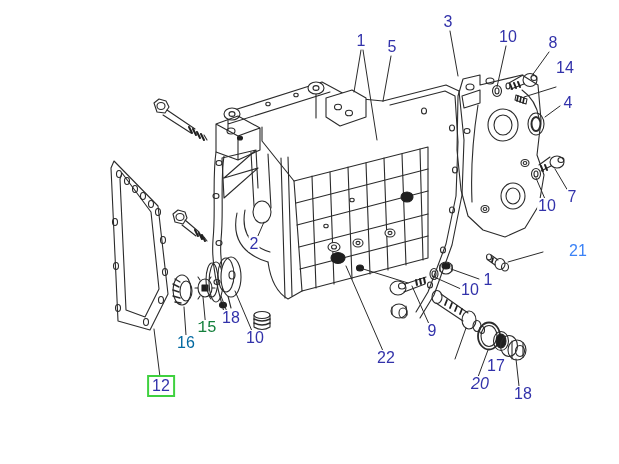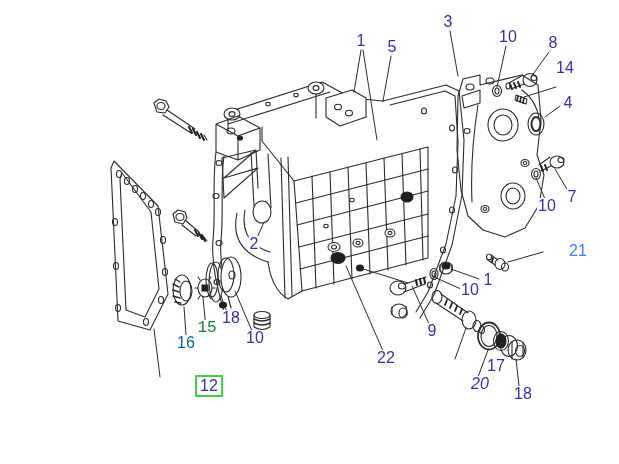--- a/index.html
+++ b/index.html
@@ -285,16 +285,16 @@
       <div class="callout" data-name="callout-9" style="left: 432px; top: 331px; color: rgb(50, 50, 170);">9</div>
       <div class="callout" data-name="callout-22" style="left: 386px; top: 358px; color: rgb(50, 50, 170);">22</div>
       <div class="callout" data-name="callout-17" style="left: 456px; top: 366px; color: rgb(50, 50, 170); margin-left: 40px;">17</div>
       <div class="callout" data-name="callout-20" style="left: 480px; top: 384px; color: rgb(50, 50, 170); font-style: italic;">20</div>
       <div class="callout" data-name="callout-19" style="left: 523px; top: 394px; color: rgb(50, 50, 170);">18</div>
       <div class="callout" data-name="callout-2" style="left: 254px; top: 244px; color: rgb(50, 50, 170);">2</div>
       <div class="callout" data-name="callout-16" style="left: 186px; top: 343px; color: #0369a1;">16</div>
       <div class="callout" data-name="callout-15" style="left: 207px; top: 328px; color: #15803d; font-family: Liberation Mono, monospace;">15</div>
       <div class="callout" data-name="callout-18" style="left: 231px; top: 318px; color: rgb(50, 50, 170);">18</div>
       <div class="callout" data-name="callout-13" style="left: 255px; top: 338px; color: rgb(50, 50, 170);">10</div>
-      <div class="callout highlighted" data-name="callout-12" style="left: 161px; top: 386px; color: rgb(50, 50, 170); border-color: rgb(63, 209, 63); margin-left: 48px;">12</div>
+      <div class="callout highlighted" data-name="callout-12" style="left: 161px; top: 386px; color: rgb(50, 50, 170); border-color: rgb(63, 209, 63);">12</div>
     </div>
 
 </div>
 
 </body></html>

